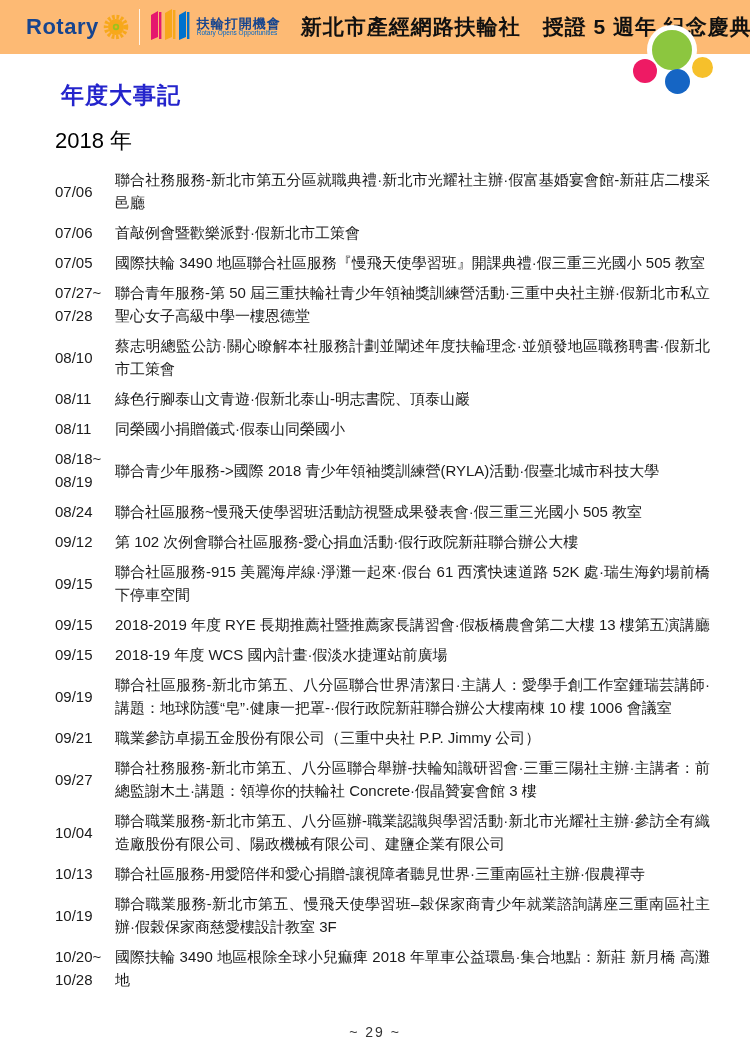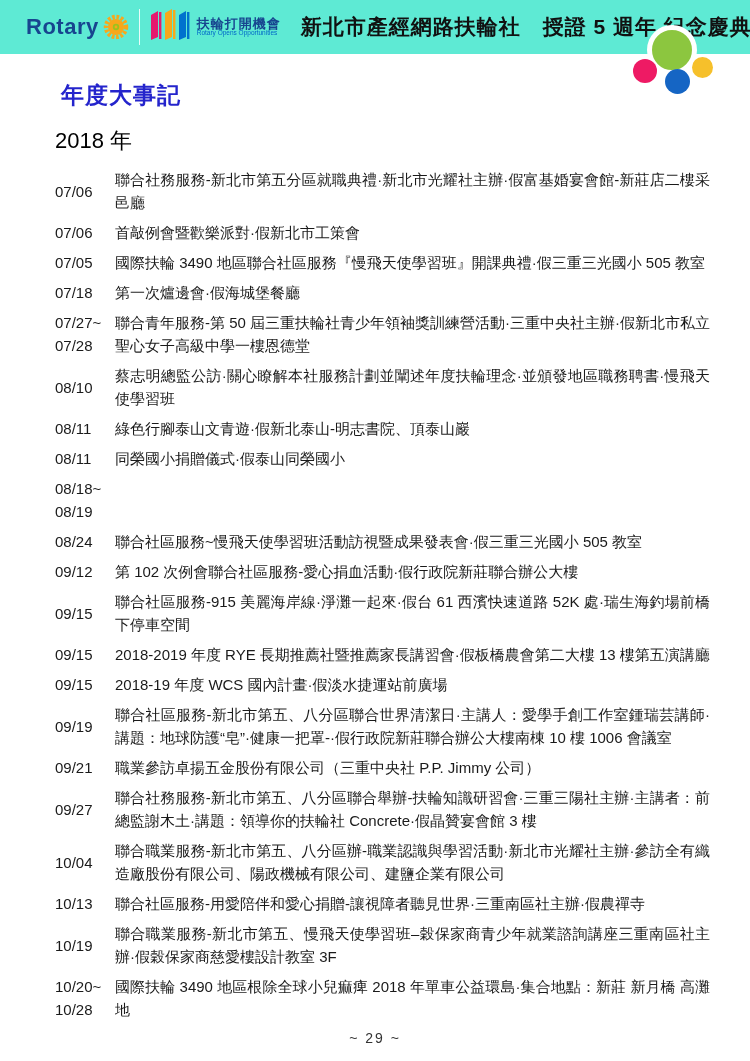--- a/index.html
+++ b/index.html
@@ -3,21 +3,21 @@
 <meta charset="utf-8">
 <style>
   html,body{margin:0;padding:0;}
   body{
     width:750px;height:1061px;position:relative;background:#ffffff;
     font-family:"Liberation Sans","DejaVu Sans",sans-serif;
     color:#1a1a1a;overflow:hidden;
   }
   
   .topbar{
-    height:54px;background:#5eead4;display:flex;align-items:center;
+    height:54px;background:#fdba74;display:flex;align-items:center;
     padding-left:26px;position:relative;
   }
   .logo-group{display:flex;align-items:center;flex:none;}
   .rotary-logo{display:flex;align-items:center;}
   .rotary-word{font-size:22px;font-weight:bold;color:#17458F;letter-spacing:.5px;}
   .rotary-wheel{margin-left:4px;display:flex;}
   .logo-divider{width:1px;height:36px;background:rgba(255,255,255,.85);margin:0 10px;}
   .theme-logo{display:flex;align-items:center;}
   .theme-text{margin-left:5px;line-height:1.05;}
   .theme-text .l1{font-size:13px;font-weight:bold;color:#17458F;letter-spacing:1px;}
@@ -38,21 +38,21 @@
   .section-title{
     color:#2424CC;font-size:23px;font-weight:bold;margin:26px 0 0 6px;letter-spacing:1px;
   }
   .year-heading{font-size:22px;font-weight:400;color:#000;margin:15px 0 12px 0;}
   
   .event-list{margin-top:8px;}
   .event-row{display:flex;align-items:center;margin-bottom:7px;font-size:15px;line-height:23px;}
   .event-date{width:60px;flex:none;color:#1a1a1a;}
   .event-text{flex:1;text-align:justify;}
   
-  footer{position:absolute;left:0;right:0;bottom:14px;text-align:center;}
+  footer{position:absolute;left:0;right:0;bottom:20px;text-align:center;}
   .page-number{font-size:14px;color:#333;letter-spacing:2px;}
 </style>
 </head>
 <body>
 
 <header class="topbar">
   <div class="logo-group">
     <div class="rotary-logo">
       <span class="rotary-word">Rotary</span>
       <span class="rotary-wheel">
@@ -109,54 +109,49 @@
         <div class="event-text">首敲例會暨歡樂派對·假新北市工策會</div>
       </div>
       <div class="event-row">
         <div class="event-date">
           <div>07/05</div>
         </div>
         <div class="event-text">國際扶輪 3490 地區聯合社區服務『慢飛天使學習班』開課典禮·假三重三光國小 505 教室</div>
       </div>
       <div class="event-row">
         <div class="event-date">
-          <div>07/18</div>
-        </div>
-        <div class="event-text">第一次爐邊會·假海城堡餐廳</div>
-      </div>
-      <div class="event-row">
-        <div class="event-date">
           <div>07/27~</div>
           <div>07/28</div>
         </div>
         <div class="event-text">聯合青年服務-第 50 屆三重扶輪社青少年領袖獎訓練營活動·三重中央社主辦·假新北市私立聖心女子高級中學一樓恩德堂</div>
       </div>
       <div class="event-row">
         <div class="event-date">
           <div>08/10</div>
         </div>
-        <div class="event-text">蔡志明總監公訪·關心瞭解本社服務計劃並闡述年度扶輪理念·並頒發地區職務聘書·慢飛天使學習班</div>
+        <div class="event-text">蔡志明總監公訪·關心瞭解本社服務計劃並闡述年度扶輪理念·並頒發地區職務聘書·假新北市工策會</div>
       </div>
       <div class="event-row">
         <div class="event-date">
           <div>08/11</div>
         </div>
         <div class="event-text">綠色行腳泰山文青遊·假新北泰山-明志書院、頂泰山巖</div>
       </div>
       <div class="event-row">
         <div class="event-date">
           <div>08/11</div>
         </div>
         <div class="event-text">同榮國小捐贈儀式·假泰山同榮國小</div>
       </div>
       <div class="event-row">
         <div class="event-date">
           <div>08/18~</div>
           <div>08/19</div>
         </div>
+        <div class="event-text">聯合青少年服務-&gt;國際 2018 青少年領袖獎訓練營(RYLA)活動·假臺北城市科技大學</div>
       </div>
       <div class="event-row">
         <div class="event-date">
           <div>08/24</div>
         </div>
         <div class="event-text">聯合社區服務~慢飛天使學習班活動訪視暨成果發表會·假三重三光國小 505 教室</div>
       </div>
       <div class="event-row">
         <div class="event-date">
           <div>09/12</div>

